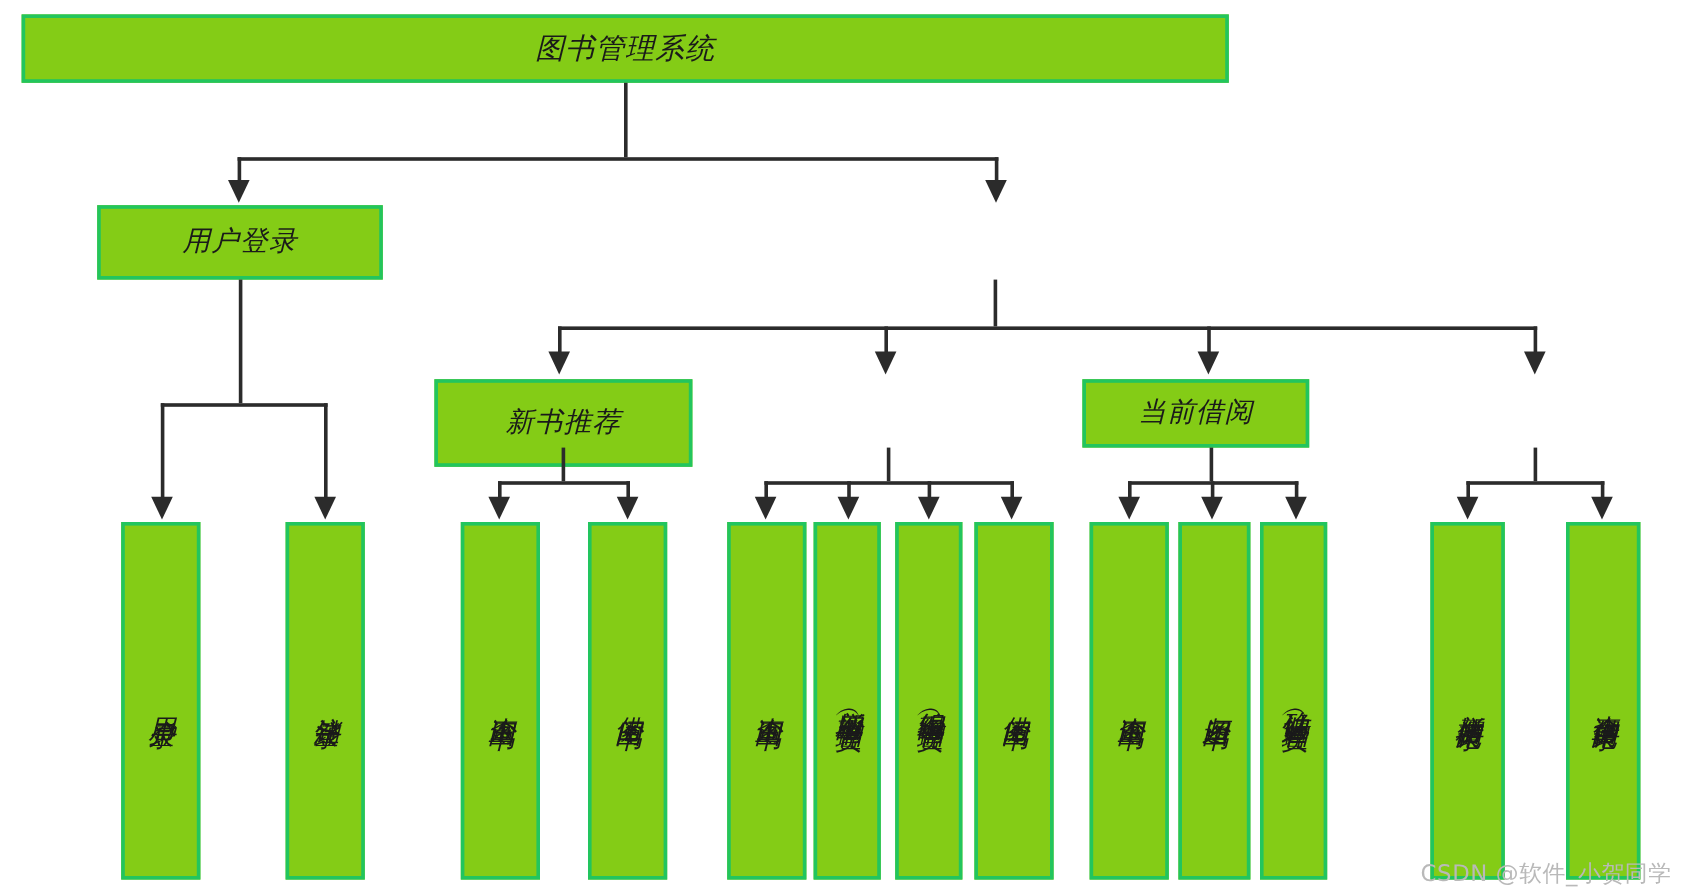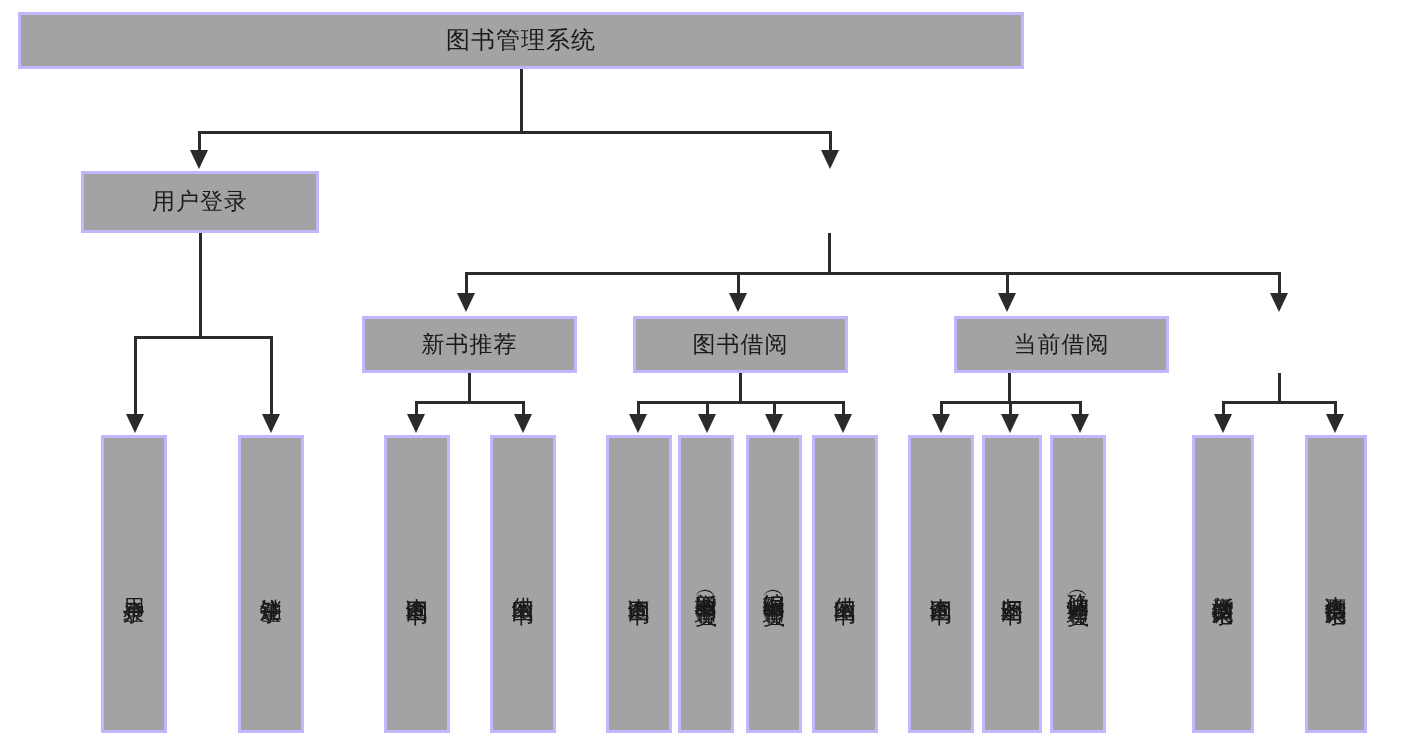--- a/index.html
+++ b/index.html
@@ -13,26 +13,27 @@
   #canvas {
     position: relative;
     width: 1405px;
     height: 747px;
     background: #ffffff;
     overflow: hidden;
   }
   .node {
     position: absolute;
     box-sizing: border-box;
-    border: 3px solid #c4b5fd;
-    background: #a3a3a3;
+    border: 3px solid #22c55e;
+    background: #84cc16;
     display: flex;
     align-items: center;
     justify-content: center;
     color: #1a1a1a;
+    font-style: italic;
   }
   .node.horiz {
     font-size: 23px;
     letter-spacing: 1px;
     line-height: 1.2;
   }
   .node.vert {
     writing-mode: vertical-rl;
     text-orientation: upright;
     font-size: 22px;
@@ -98,23 +99,22 @@
   <div class="conn h" style="left:465px; top:272px; width:816px; height:3px;"></div>
   <div class="conn v" style="left:465px; top:272px; width:3px; height:24px;"></div>
   <div class="arrow" style="left:457px; top:293px;"></div>
   <div class="conn v" style="left:737px; top:272px; width:3px; height:24px;"></div>
   <div class="arrow" style="left:729px; top:293px;"></div>
   <div class="conn v" style="left:1006px; top:272px; width:3px; height:24px;"></div>
   <div class="arrow" style="left:998px; top:293px;"></div>
   <div class="conn v" style="left:1278px; top:272px; width:3px; height:24px;"></div>
   <div class="arrow" style="left:1270px; top:293px;"></div>
 
-  <div class="node horiz" style="left:362px; top:316px; width:215px; height:57px;">新书推荐</div>
-  <div class="node horiz" style="left:633px; top:316px; width:215px; height:57px;">图书借阅</div>
-  <div class="node horiz" style="left:954px; top:316px; width:215px; height:57px;">当前借阅</div>
+  <div class="node horiz" style="left:362px; top:316px; width:215px; height:73px;">新书推荐</div>
+  <div class="node horiz" style="left:902px; top:316px; width:189px; height:57px;">当前借阅</div>
 
   <div class="conn v" style="left:468px; top:373px; width:3px; height:28px;"></div>
   <div class="conn h" style="left:415px; top:401px; width:110px; height:3px;"></div>
   <div class="conn v" style="left:415px; top:401px; width:3px; height:16px;"></div>
   <div class="arrow" style="left:407px; top:414px;"></div>
   <div class="conn v" style="left:522px; top:401px; width:3px; height:16px;"></div>
   <div class="arrow" style="left:514px; top:414px;"></div>
 
   <div class="conn v" style="left:739px; top:373px; width:3px; height:28px;"></div>
   <div class="conn h" style="left:637px; top:401px; width:208px; height:3px;"></div>
@@ -154,14 +154,15 @@
   <div class="node vert" style="left:746px; top:435px; width:56px; height:298px;">编辑图书（管理员）</div>
   <div class="node vert" style="left:812px; top:435px; width:66px; height:298px;">借阅图书</div>
 
   <div class="node vert" style="left:908px; top:435px; width:66px; height:298px;">查询图书</div>
   <div class="node vert" style="left:982px; top:435px; width:60px; height:298px;">归还图书</div>
   <div class="node vert" style="left:1050px; top:435px; width:56px; height:298px;">确认归还（管理员）</div>
 
   <div class="node vert" style="left:1192px; top:435px; width:62px; height:298px;">新增借阅记录</div>
   <div class="node vert" style="left:1305px; top:435px; width:62px; height:298px;">查询借阅记录</div>
 
+  <div id="watermark">CSDN @软件_小贺同学</div>
 
 </div>
 
 </body></html>

